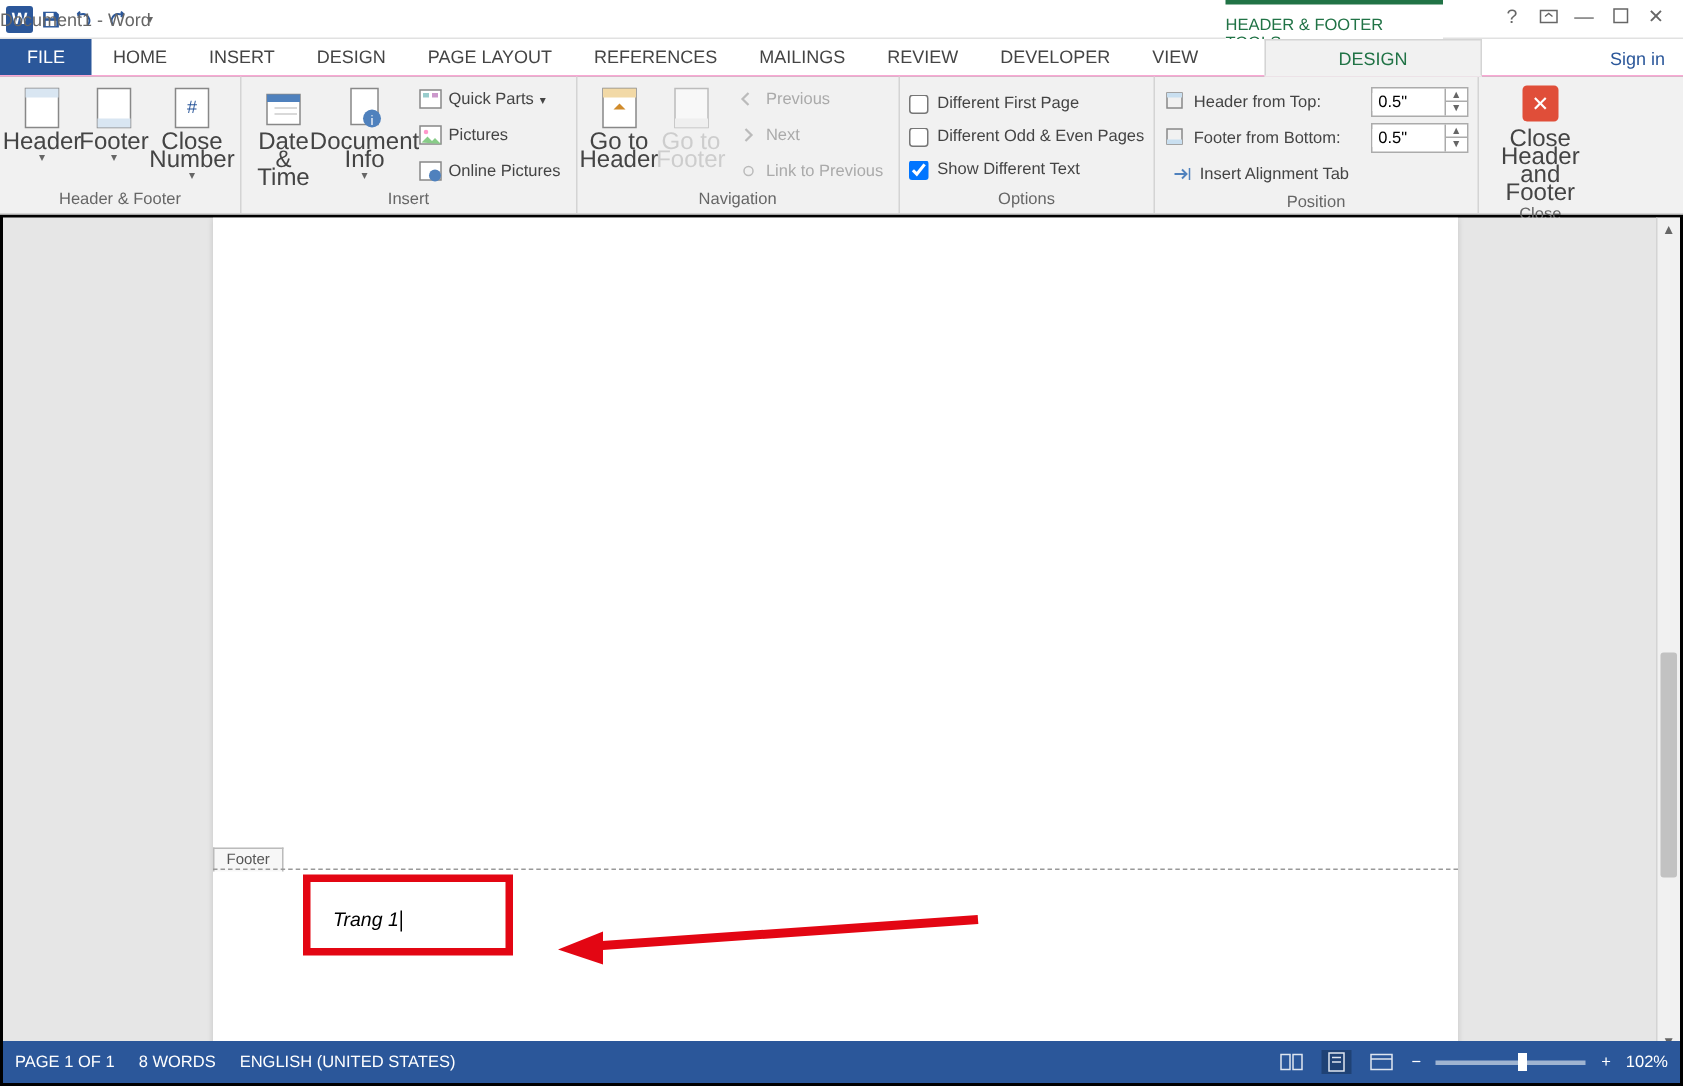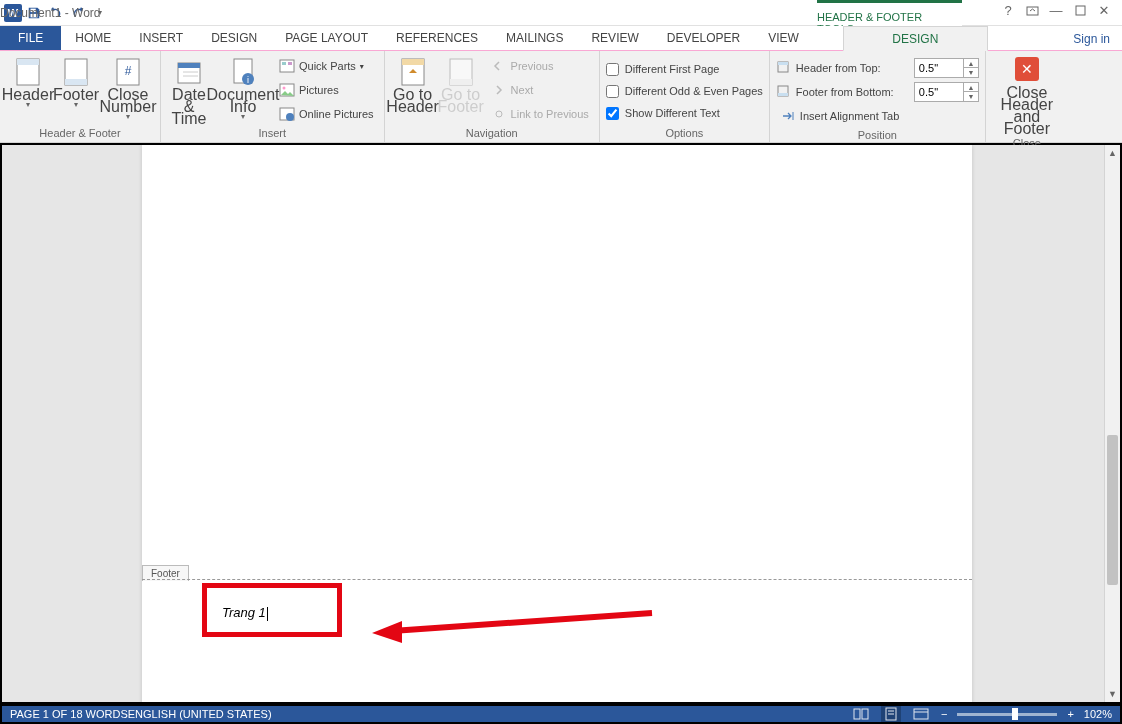--- a/index.html
+++ b/index.html
@@ -53,21 +53,21 @@
 .footer-line { position: absolute; left: 0; right: 0; top: 434px; border-top: 1px dashed #999; }
 .footer-content { position: absolute; left: 80px; top: 460px; font-size: 13px; font-style: italic; font-family: "Times New Roman", serif; }
 .cursor-caret { display: inline-block; width: 1px; height: 14px; background: #000; vertical-align: middle; margin-left: 1px; }
 .red-box { position: absolute; border: 5px solid #e30613; left: 200px; top: 438px; width: 140px; height: 54px; z-index: 5; }
 .red-arrow { position: absolute; left: 370px; top: 460px; z-index: 5; }
 .vscroll { position: absolute; right: 0; top: 0; bottom: 0; width: 16px; background: #f1f1f1; border-left: 1px solid #d4d4d4; }
 .vscroll .arrow { height: 16px; display: flex; align-items: center; justify-content: center; color: #666; font-size: 9px; }
 .vscroll .thumb { position: absolute; left: 2px; right: 2px; top: 290px; height: 150px; background: #c2c2c2; border-radius: 2px; }
 
 
-.statusbar { position: absolute; left: 2px; right: 2px; bottom: 2px; height: 16px; background: #2b579a; color: #fff; display: flex; align-items: center; font-size: 11px; padding: 0 8px; }
+.statusbar { position: absolute; left: 2px; right: 2px; bottom: 2px; height: 28px; background: #2b579a; color: #fff; display: flex; align-items: center; font-size: 11px; padding: 0 8px; gap: 16px; }
 .statusbar .right { margin-left: auto; display: flex; align-items: center; gap: 10px; }
 .view-btn { width: 20px; height: 16px; display: flex; align-items: center; justify-content: center; cursor: pointer; opacity: 0.85; }
 .view-btn.active { background: #1e3f6f; }
 .zoom-slider { width: 100px; height: 3px; background: #9fb4d1; position: relative; }
 .zoom-slider .handle { position: absolute; width: 6px; height: 12px; background: #fff; top: -5px; left: 55px; }
 </style>
 </head>
 <body>
 
 <div class="titlebar">

